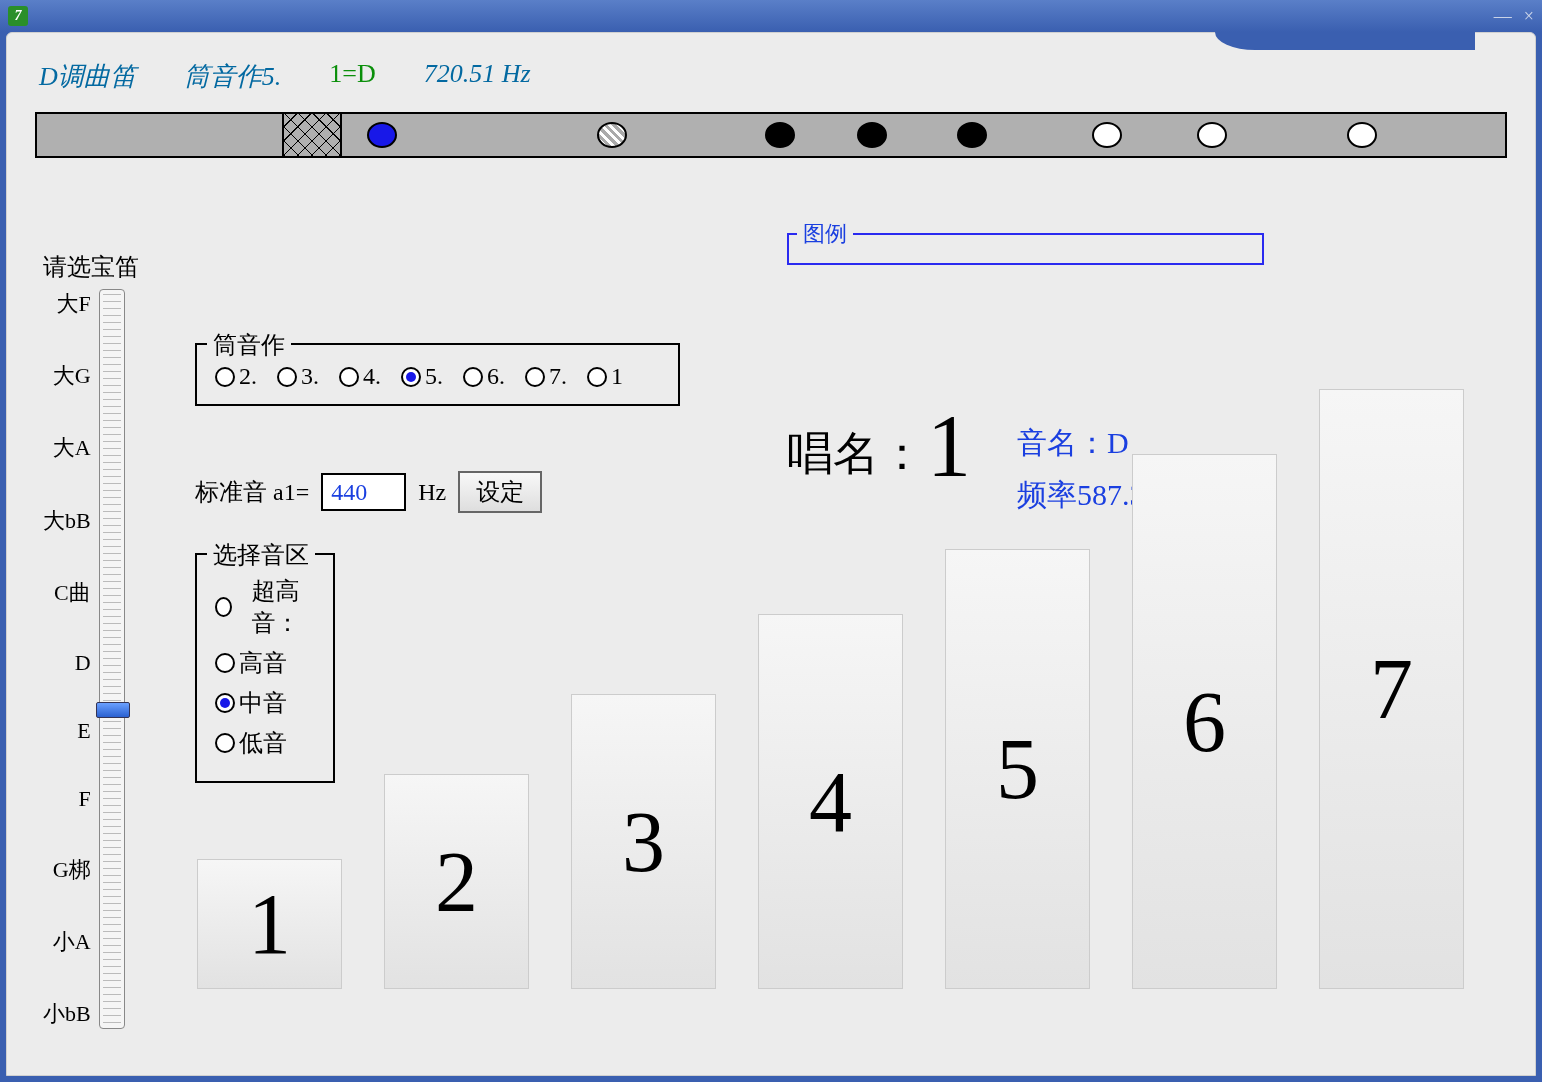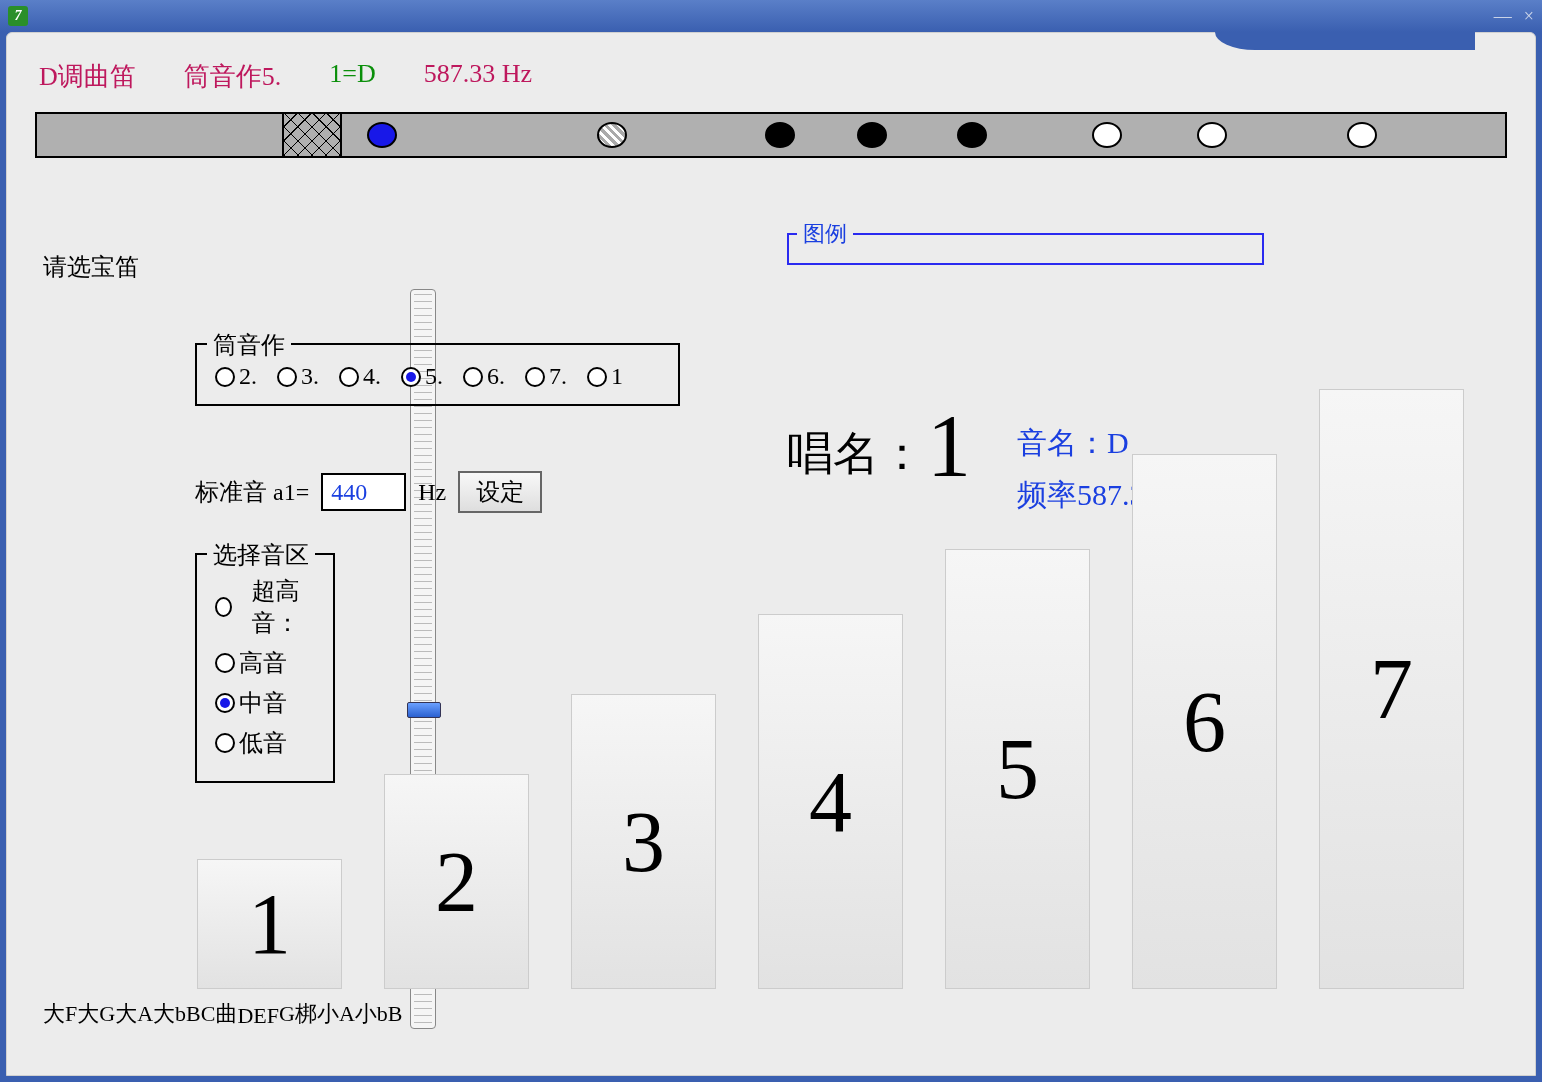--- a/index.html
+++ b/index.html
@@ -51,21 +51,21 @@
       top: -1px; right: 60px;
       width: 260px; height: 18px;
       background: #3a5fb0;
       border-bottom-left-radius: 40px 18px;
     }
     
     .header-line { 
       display: flex; gap: 48px; font-size: 26px; 
       margin: 8px 0 18px 4px;
     }
-    .txt-blue { color: #be185d; }
+    .txt-blue { color: #0369a1; font-style: italic; }
     .txt-green { color: #0a8f0a; }
     
     .flute-bar {
       height: 46px;
       border: 2px solid #000;
       background: #b0b0b0;
       display: flex;
       align-items: center;
       position: relative;
       margin-bottom: 24px;
@@ -118,21 +118,21 @@
     .left-col {
       position: absolute;
       top: 218px; left: 36px;
     }
     .select-flute-label { font-size: 24px; }
     .slider-wrap {
       display: flex;
       margin-top: 6px;
     }
     .slider-labels {
-      display: flex; 
+      display: flex; flex-direction: column;
       font-size: 22px;
       height: 740px;
       justify-content: space-between;
       align-items: flex-end;
       padding-right: 6px;
     }
     .slider-track {
       width: 26px; height: 740px;
       border: 1px solid #888;
       border-radius: 4px;
@@ -262,21 +262,21 @@
       <span>×</span>
     </div>
   </div>
   <div class="client">
     <div class="notch"></div>
 
     <div class="header-line">
       <span class="txt-blue">D调曲笛</span>
       <span class="txt-blue">筒音作5.</span>
       <span class="txt-green">1=D</span>
-      <span class="txt-blue">587.33 Hz</span>
+      <span class="txt-blue">720.51 Hz</span>
     </div>
 
     <div class="flute-bar">
       <div class="flute-hatch"></div>
       <div id="flute-holes">
           <div class="flute-hole hole-blue" style="left: 330px;"></div>
           <div class="flute-hole hole-striped" style="left: 560px;"></div>
           <div class="flute-hole hole-black" style="left: 728px;"></div>
           <div class="flute-hole hole-black" style="left: 820px;"></div>
           <div class="flute-hole hole-black" style="left: 920px;"></div>

